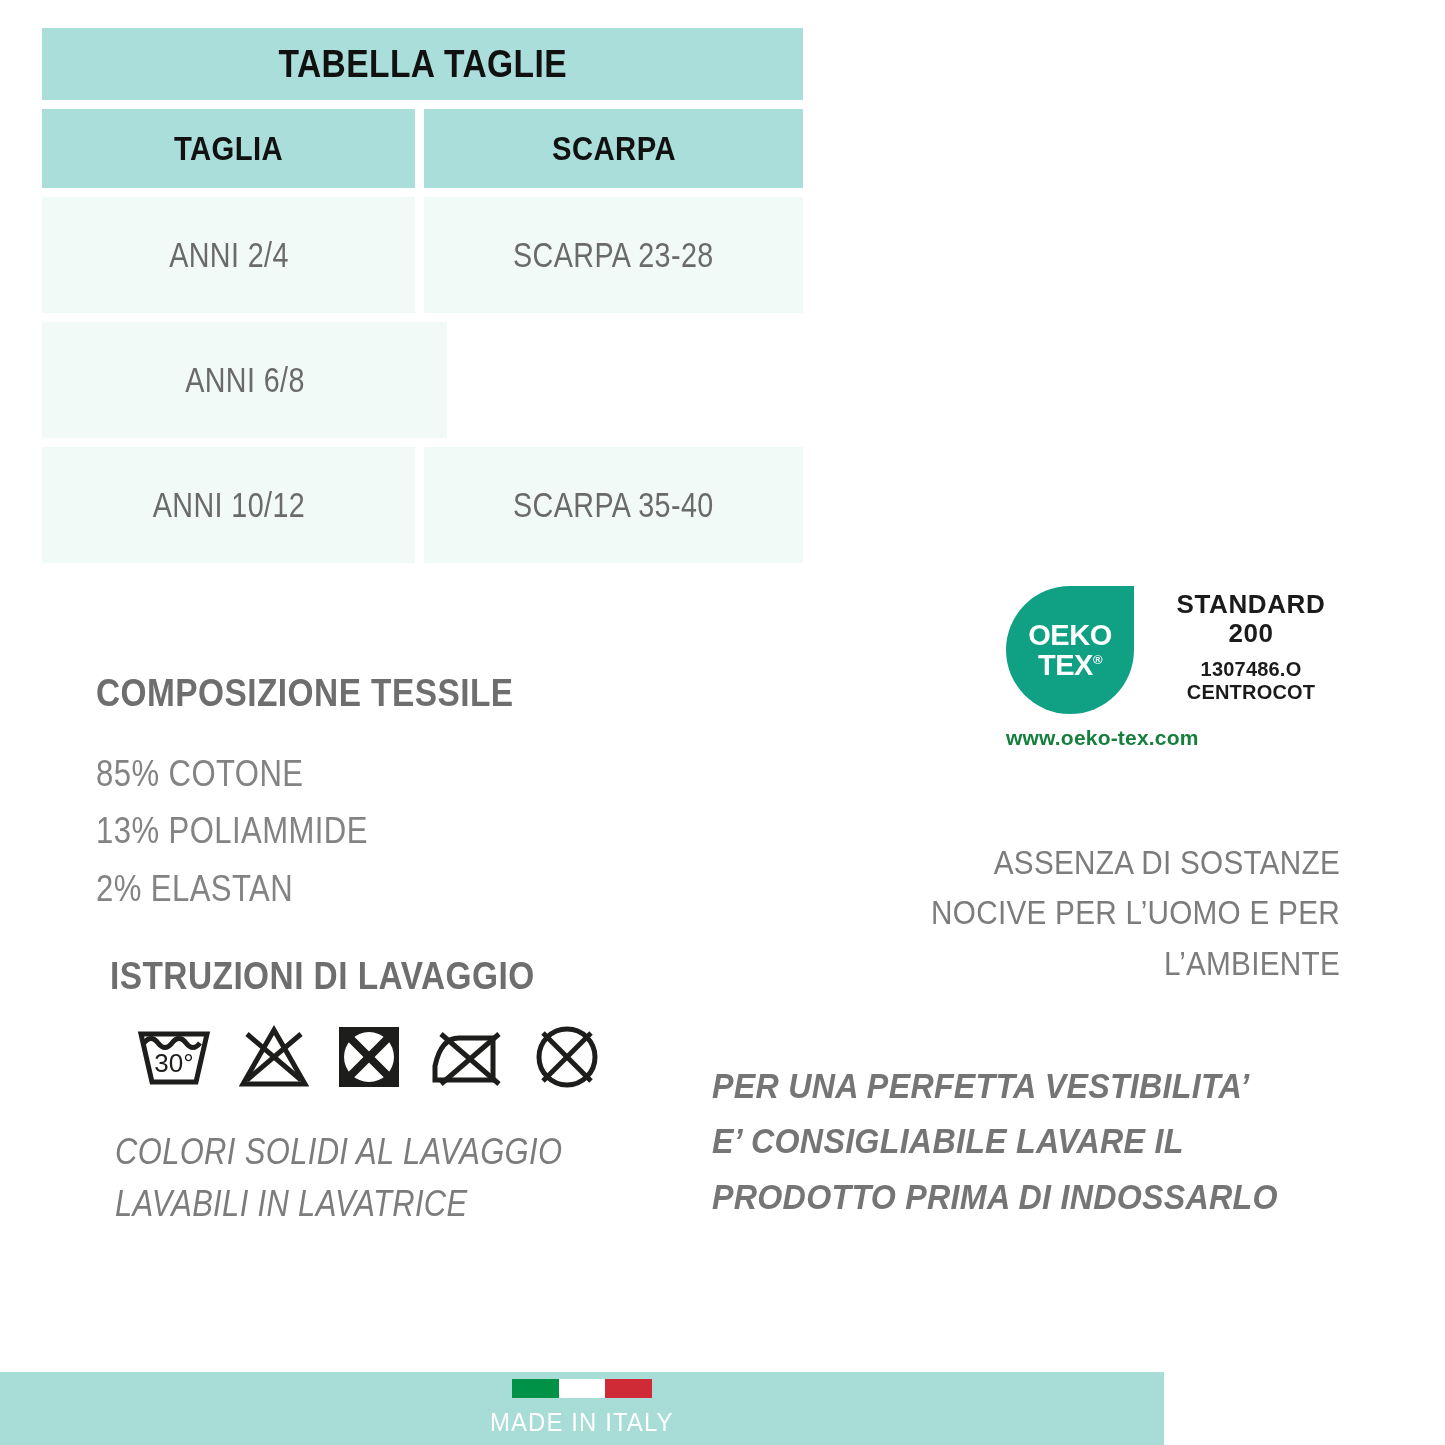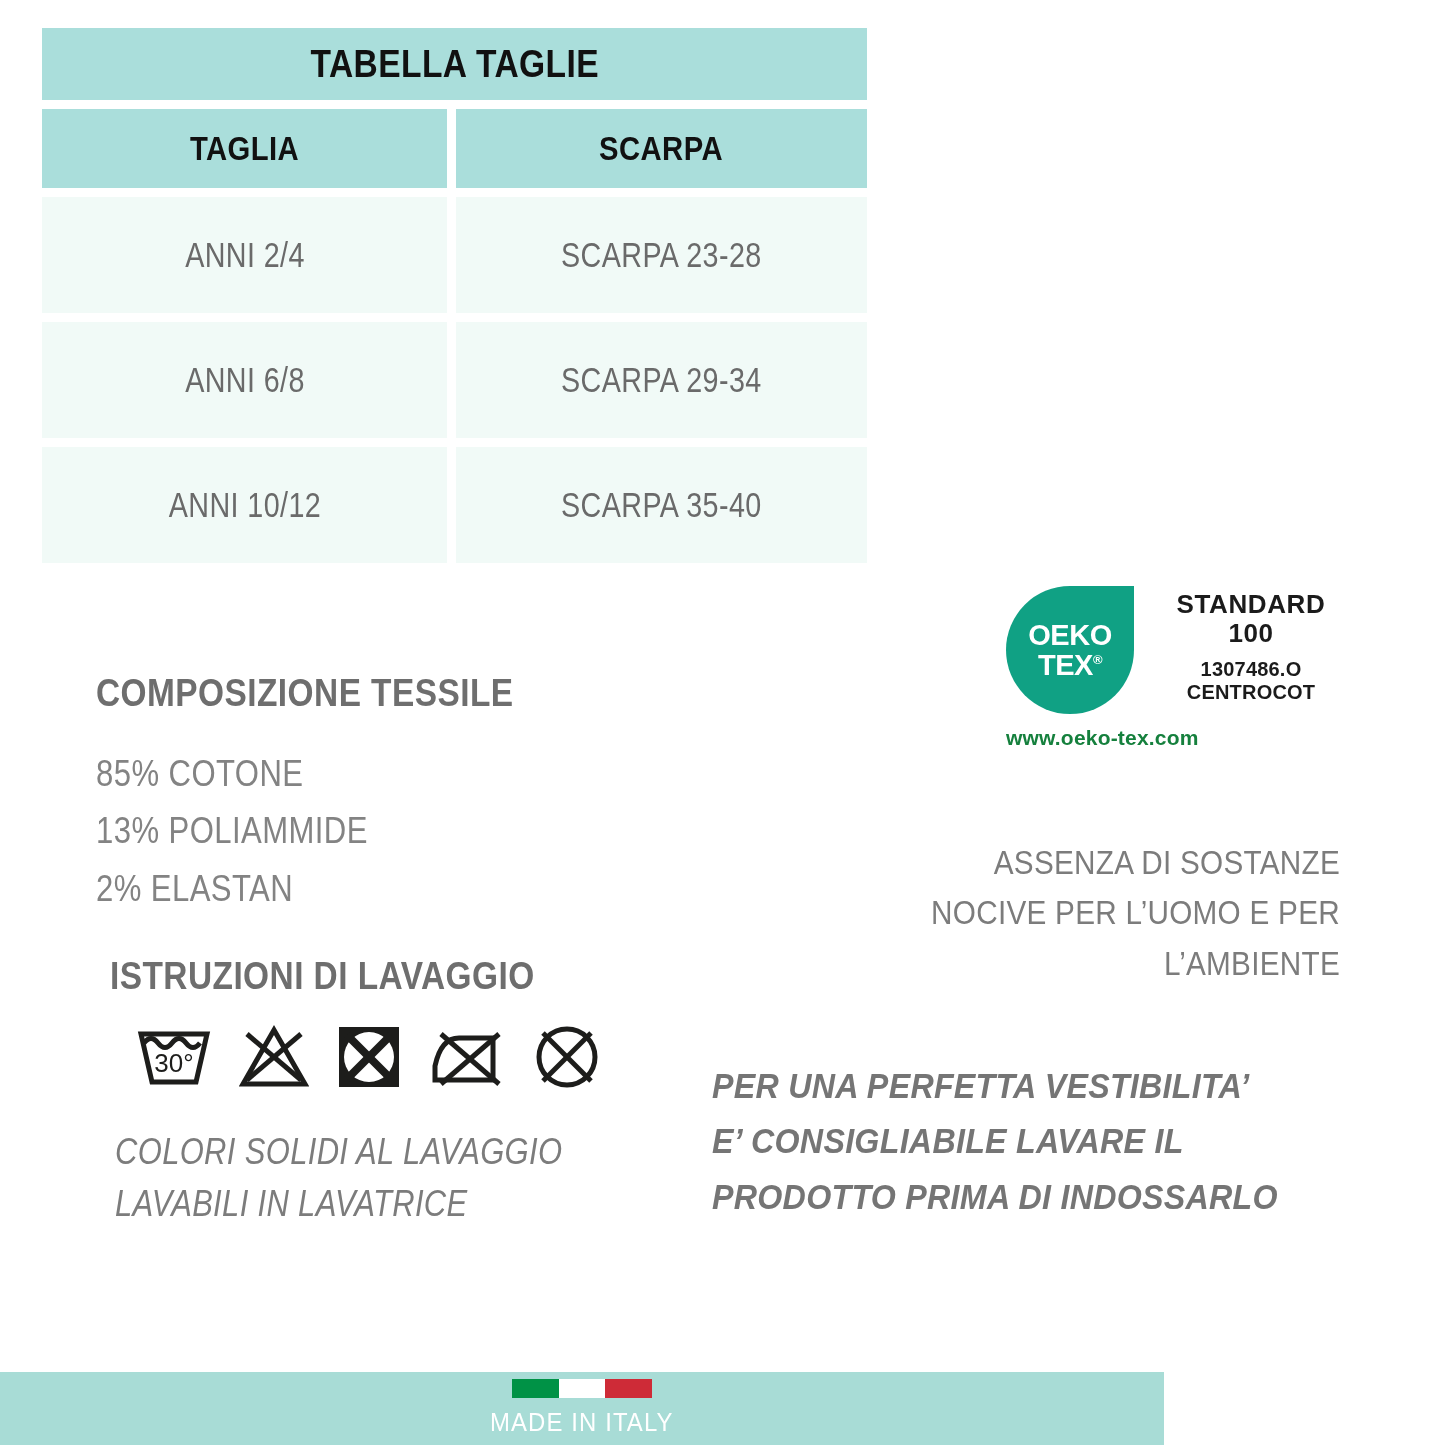--- a/index.html
+++ b/index.html
@@ -14,21 +14,21 @@
     position: relative;
     overflow: hidden;
     -webkit-font-smoothing: antialiased;
   }
 
   
   #size-table {
     position: absolute;
     left: 42px;
     top: 28px;
-    width: 825px;
+    width: 761px;
   }
   .table-title {
     background: #aadedb;
     height: 72px;
     display: flex;
     align-items: center;
     justify-content: center;
     margin-bottom: 9px;
   }
   .table-title span {
@@ -295,23 +295,20 @@
     </div>
     <div class="tcell col-b">
       <span>SCARPA 23-28</span>
     </div>
   </div>
 
   <div class="trow body">
     <div class="tcell col-a">
       <span>ANNI 6/8</span>
     </div>
-    <div class="tcell col-b">
-      <span>SCARPA 29-34</span>
-    </div>
   </div>
 
   <div class="trow body">
     <div class="tcell col-a">
       <span>ANNI 10/12</span>
     </div>
     <div class="tcell col-b">
       <span>SCARPA 35-40</span>
     </div>
   </div>
@@ -321,21 +318,21 @@
   <div class="oeko-top">
     <div class="oeko-mark">
       <div class="mark-text">
         <div class="l1">OEKO</div>
         <div class="l2"><span>TEX</span><sup>®</sup></div>
       </div>
     </div>
     <div class="oeko-right">
       <div class="oeko-std">
         <div>STANDARD</div>
-        <div>100</div>
+        <div>200</div>
       </div>
       <div class="oeko-cert">
         <div>1307486.O</div>
         <div>CENTROCOT</div>
       </div>
     </div>
   </div>
   <div class="oeko-url">www.oeko-tex.com</div>
 </section>
 

